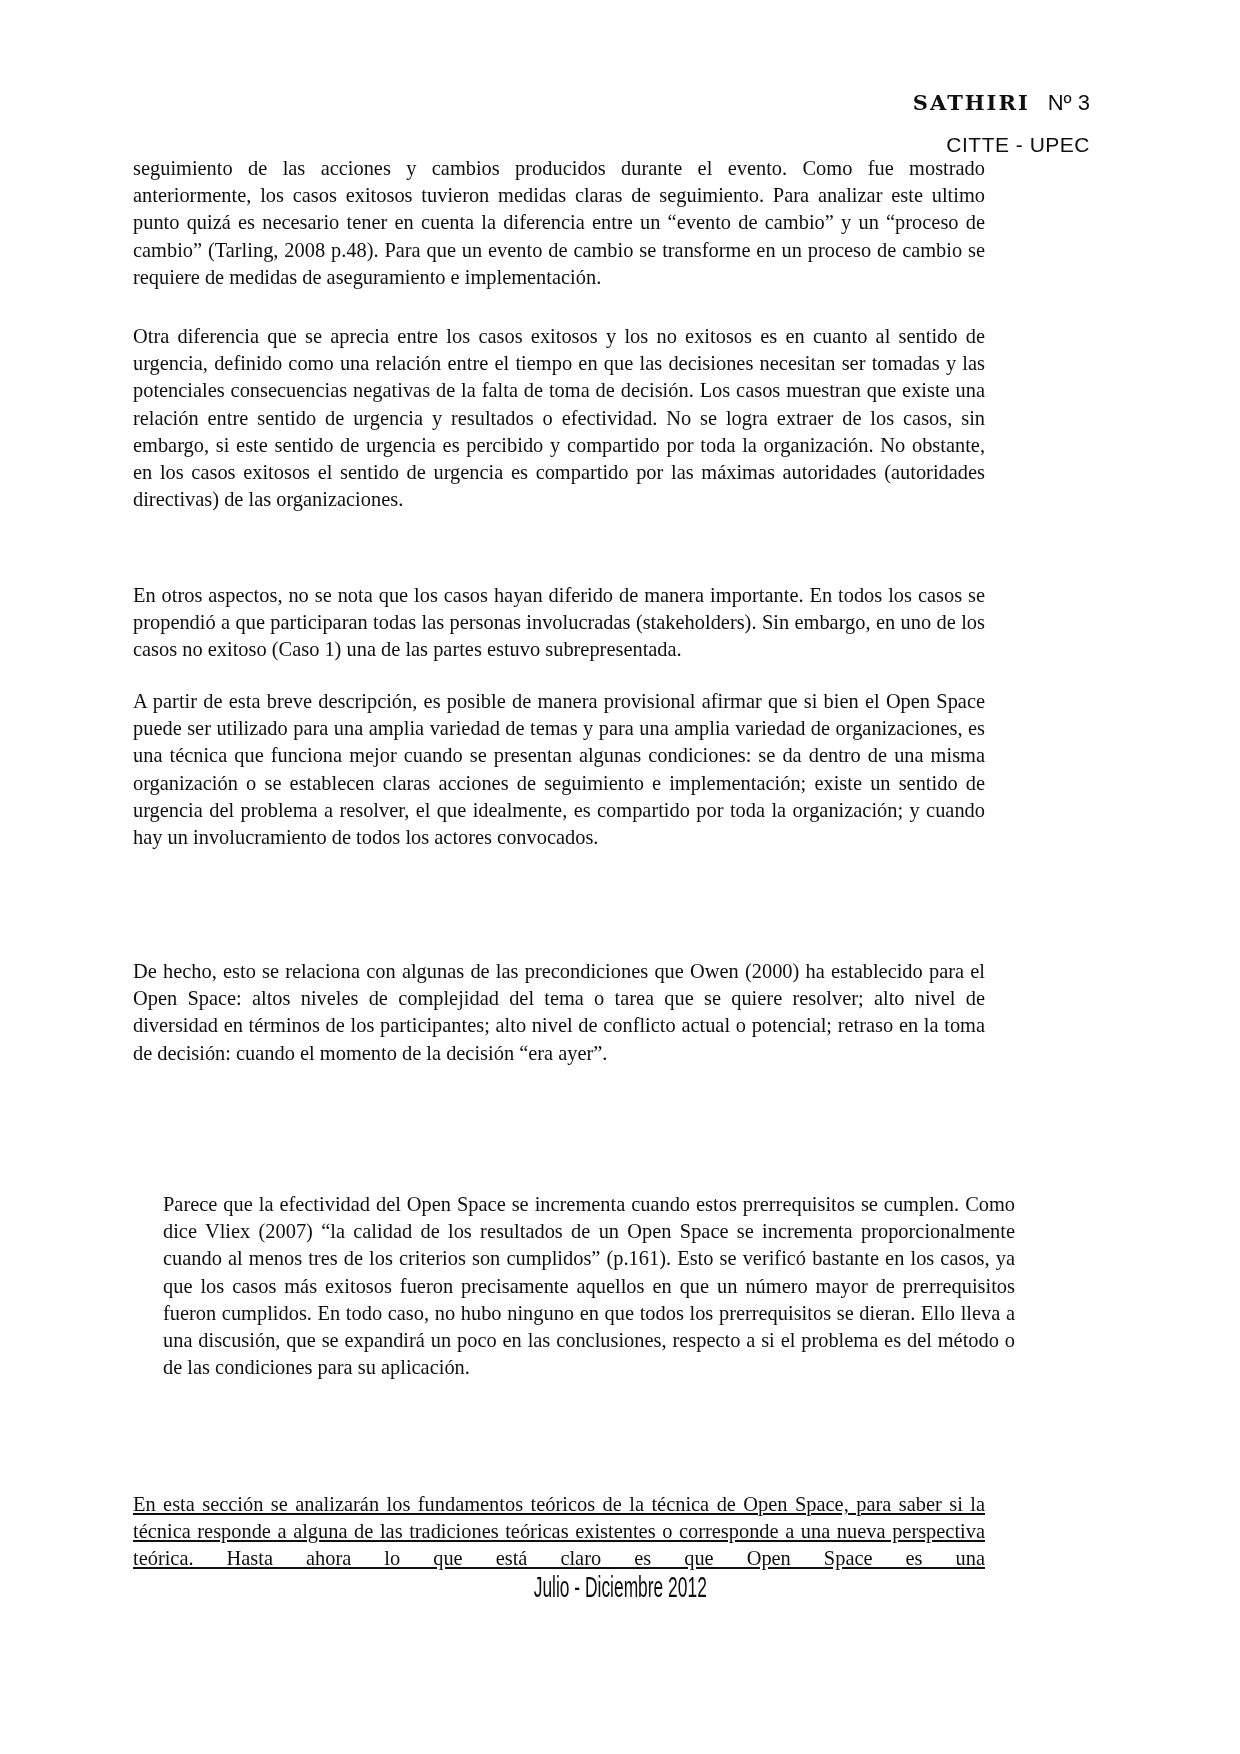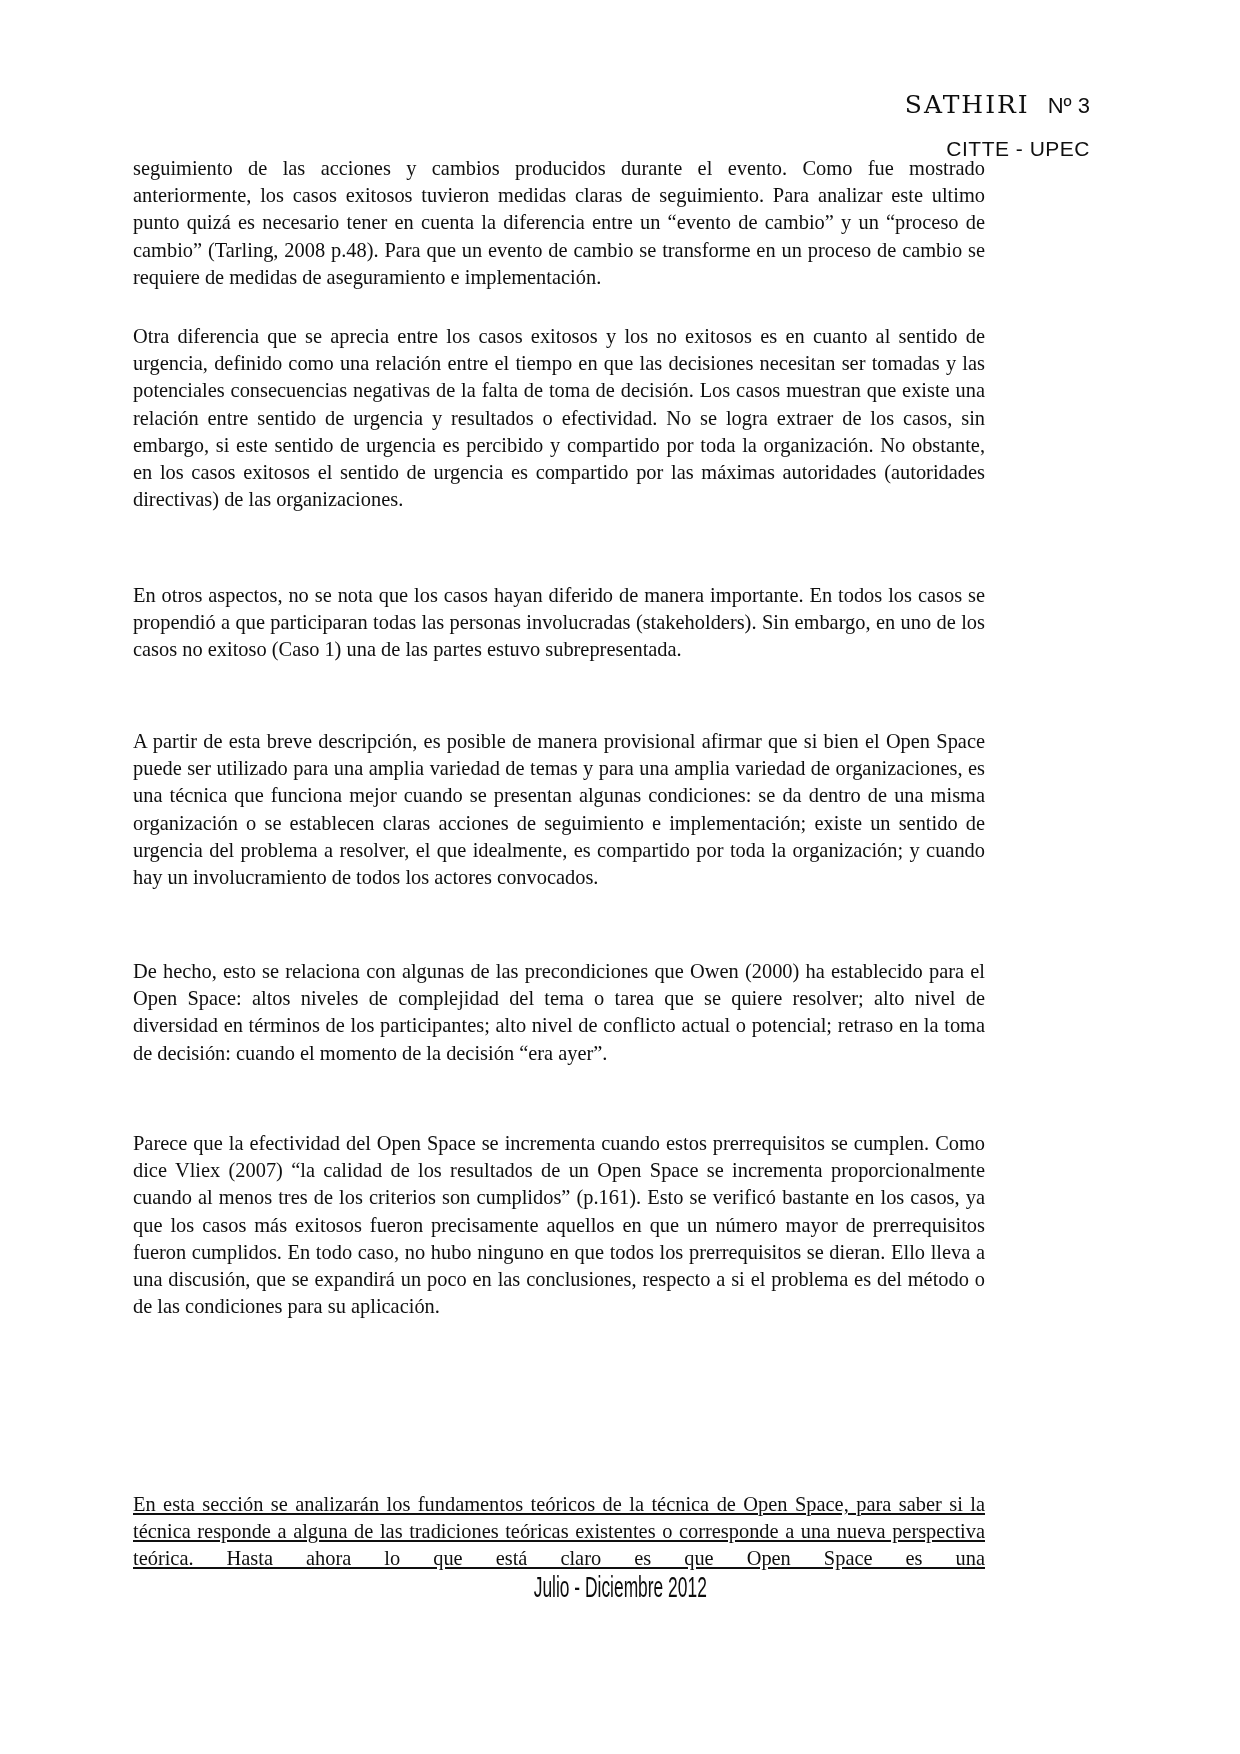--- a/index.html
+++ b/index.html
@@ -18,22 +18,22 @@
   .page-header {
     position: absolute;
     top: 90px;
     right: 150px;
     text-align: right;
     line-height: 1.2;
   }
   .journal-line { white-space: nowrap; }
   .journal-name {
     font-family: "DejaVu Serif", serif;
-    font-weight: normal;
-    font-size: 25px;
+    font-weight: bold;
+    font-size: 21px;
     letter-spacing: 2px;
   }
   .journal-issue {
     font-family: "Liberation Sans", sans-serif;
     font-size: 22px;
     margin-left: 14px;
     text-align: right;
   }
   .institution {
     font-family: "Liberation Sans", sans-serif;
@@ -51,23 +51,23 @@
     font-size: 20.4px;
     line-height: 27.2px;
     text-align: justify;
     hyphens: none;
   }
   .continued { text-align-last: justify; text-decoration: underline; }
 
   .p1 { top: 155px; }
   .p2 { top: 323px; }
   .p3 { top: 582px; }
-  .p4 { top: 728px; }
+  .p4 { top: 688px; }
   .p5 { top: 958px; }
-  .p6 { top: 1130px; }
+  .p6 { top: 1191px; margin-left: 30px; }
   .p7 { top: 1491px; }
 
   .section-heading {
     position: absolute;
     top: 1420px;
     left: 133px;
     width: 852px;
     padding-left: 54px;
     box-sizing: border-box;
     margin: 0;

